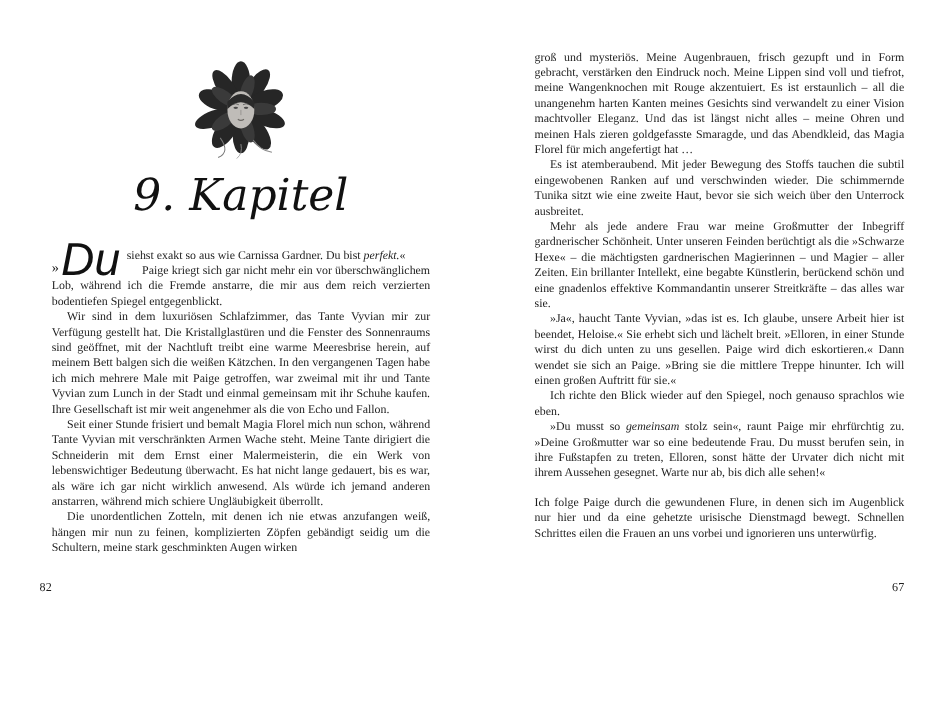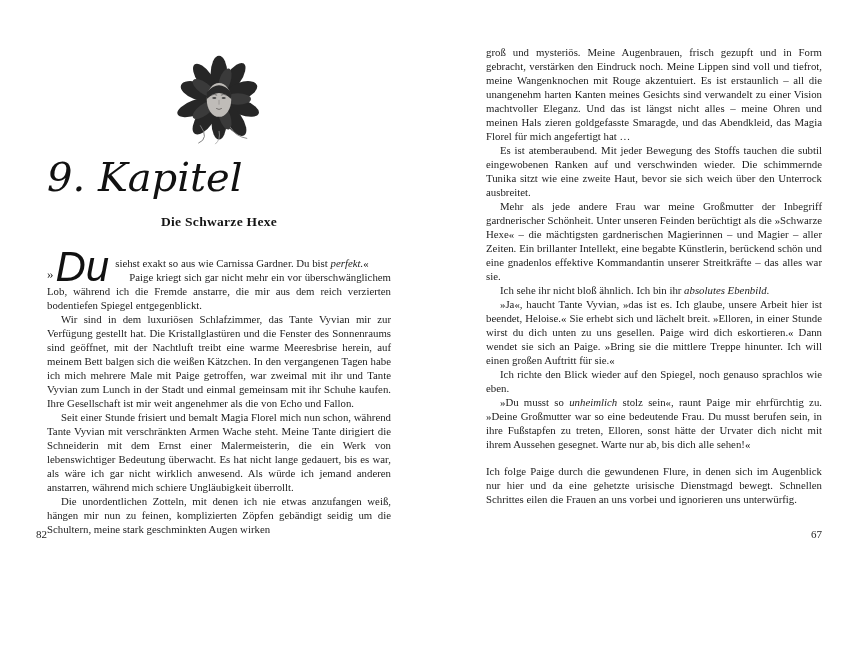--- a/index.html
+++ b/index.html
@@ -13,21 +13,21 @@
   }
   .book { display:flex; width:862px; height:648px; }
   .page { position:relative; height:556px; overflow:hidden; }
   .page.left  { width:431px; padding:0 40px 0 47px; }
   .page.right { width:431px; padding:45px 40px 0 55px; }
 
   .ornament { text-align:center; margin-top:52px; }
 
   .chapter-num {
     margin-top:6px;
-    text-align:left;
+    text-align:center;
     font-family:"DejaVu Serif", serif;
     font-style:italic;
     font-weight:normal;
     font-size:40px;
     line-height:1.05;
     color:#111;
   }
   .chapter-title {
     margin-top:16px;
     text-align:center;
@@ -142,41 +142,39 @@
         <path d="M42,46 q3,-2 6,0" stroke="#555" fill="none" stroke-width="0.8"></path>
         <path d="M52,46 q3,-2 6,0" stroke="#555" fill="none" stroke-width="0.8"></path>
         <path d="M50,51 l0,5" stroke="#8f8c88" stroke-width="0.8"></path>
         <path d="M47,60 q3,2.2 6,0" stroke="#6b6864" fill="none" stroke-width="1"></path>
         <path d="M30,78 Q40,92 28,97" stroke="#7a7a7a" fill="none" stroke-width="1"></path>
         <path d="M62,80 Q68,90 80,92" stroke="#8a8a8a" fill="none" stroke-width="1"></path>
         <path d="M50,84 Q52,93 46,98" stroke="#9a9a9a" fill="none" stroke-width="0.8"></path>
       </svg>
     </div>
     <h1 class="chapter-num">9. Kapitel</h1>
-    <h2 class="chapter-title">Die Schwarze Hexe</h2>
     <div class="body-text" id="left-body" lang="de">
         <p class="para first"><span class="dropcap-wrap">
             <span class="open-quote">»</span>
             <span class="dropcap">Du</span>
           </span><span> siehst exakt so aus wie Carnissa Gardner. Du bist </span><span class="it">perfekt.</span><span>«</span></p>
         <p class="para indent"><span>Paige kriegt sich gar nicht mehr ein vor überschwänglichem Lob, während ich die Fremde anstarre, die mir aus dem reich verzierten bodentiefen Spiegel entgegenblickt.</span></p>
         <p class="para indent"><span>Wir sind in dem luxuriösen Schlafzimmer, das Tante Vyvian mir zur Verfügung gestellt hat. Die Kristallglastüren und die Fenster des Sonnenraums sind geöffnet, mit der Nachtluft treibt eine warme Meeresbrise herein, auf meinem Bett balgen sich die weißen Kätzchen. In den vergangenen Tagen habe ich mich mehrere Male mit Paige getroffen, war zweimal mit ihr und Tante Vyvian zum Lunch in der Stadt und einmal gemeinsam mit ihr Schuhe kaufen. Ihre Gesellschaft ist mir weit angenehmer als die von Echo und Fallon.</span></p>
         <p class="para indent"><span>Seit einer Stunde frisiert und bemalt Magia Florel mich nun schon, während Tante Vyvian mit verschränkten Armen Wache steht. Meine Tante dirigiert die Schneiderin mit dem Ernst einer Malermeisterin, die ein Werk von lebenswichtiger Bedeutung überwacht. Es hat nicht lange gedauert, bis es war, als wäre ich gar nicht wirklich anwesend. Als würde ich jemand anderen anstarren, während mich schiere Ungläubigkeit überrollt.</span></p>
         <p class="para indent"><span>Die unordentlichen Zotteln, mit denen ich nie etwas anzufangen weiß, hängen mir nun zu feinen, komplizierten Zöpfen gebändigt seidig um die Schultern, meine stark geschminkten Augen wirken</span></p>
       </div>
     <div class="pagenum left-num">82</div>
   </div>
 
   <div class="page right">
     <div class="body-text" id="right-body" lang="de">
         <p class="para noindent"><span>groß und mysteriös. Meine Augenbrauen, frisch gezupft und in Form gebracht, verstärken den Eindruck noch. Meine Lippen sind voll und tiefrot, meine Wangenknochen mit Rouge akzentuiert. Es ist erstaunlich – all die unangenehm harten Kanten meines Gesichts sind verwandelt zu einer Vision machtvoller Eleganz. Und das ist längst nicht alles – meine Ohren und meinen Hals zieren goldgefasste Smaragde, und das Abendkleid, das Magia Florel für mich angefertigt hat …</span></p>
         <p class="para indent"><span>Es ist atemberaubend. Mit jeder Bewegung des Stoffs tauchen die subtil eingewobenen Ranken auf und verschwinden wieder. Die schimmernde Tunika sitzt wie eine zweite Haut, bevor sie sich weich über den Unterrock ausbreitet.</span></p>
         <p class="para indent"><span>Mehr als jede andere Frau war meine Großmutter der Inbegriff gardnerischer Schönheit. Unter unseren Feinden berüchtigt als die »Schwarze Hexe« – die mächtigsten gardnerischen Magierinnen – und Magier – aller Zeiten. Ein brillanter Intellekt, eine begabte Künstlerin, berückend schön und eine gnadenlos effektive Kommandantin unserer Streitkräfte – das alles war sie.</span></p>
-        <p class="para indent"><span>Ich sehe ihr nicht bloß ähnlich. Ich bin ihr </span><span class="it">absolutes Ebenbild</span><span>.</span></p>
         <p class="para indent"><span>»Ja«, haucht Tante Vyvian, »das ist es. Ich glaube, unsere Arbeit hier ist beendet, Heloise.« Sie erhebt sich und lächelt breit. »Elloren, in einer Stunde wirst du dich unten zu uns gesellen. Paige wird dich eskortieren.« Dann wendet sie sich an Paige. »Bring sie die mittlere Treppe hinunter. Ich will einen großen Auftritt für sie.«</span></p>
         <p class="para indent"><span>Ich richte den Blick wieder auf den Spiegel, noch genauso sprachlos wie eben.</span></p>
-        <p class="para indent"><span>»Du musst so </span><span class="it">unheimlich</span><span> stolz sein«, raunt Paige mir ehrfürchtig zu. »Deine Großmutter war so eine bedeutende Frau. Du musst berufen sein, in ihre Fußstapfen zu treten, Elloren, sonst hätte der Urvater dich nicht mit ihrem Aussehen gesegnet. Warte nur ab, bis dich alle sehen!«</span></p>
+        <p class="para indent"><span>»Du musst so </span><span class="it">gemeinsam</span><span> stolz sein«, raunt Paige mir ehrfürchtig zu. »Deine Großmutter war so eine bedeutende Frau. Du musst berufen sein, in ihre Fußstapfen zu treten, Elloren, sonst hätte der Urvater dich nicht mit ihrem Aussehen gesegnet. Warte nur ab, bis dich alle sehen!«</span></p>
         <p class="para noindent gap"><span>Ich folge Paige durch die gewundenen Flure, in denen sich im Augenblick nur hier und da eine gehetzte urisische Dienstmagd bewegt. Schnellen Schrittes eilen die Frauen an uns vorbei und ignorieren uns unterwürfig.</span></p>
       </div>
     <div class="pagenum right-num">67</div>
   </div>
 
 </div>
 
 </body></html>

